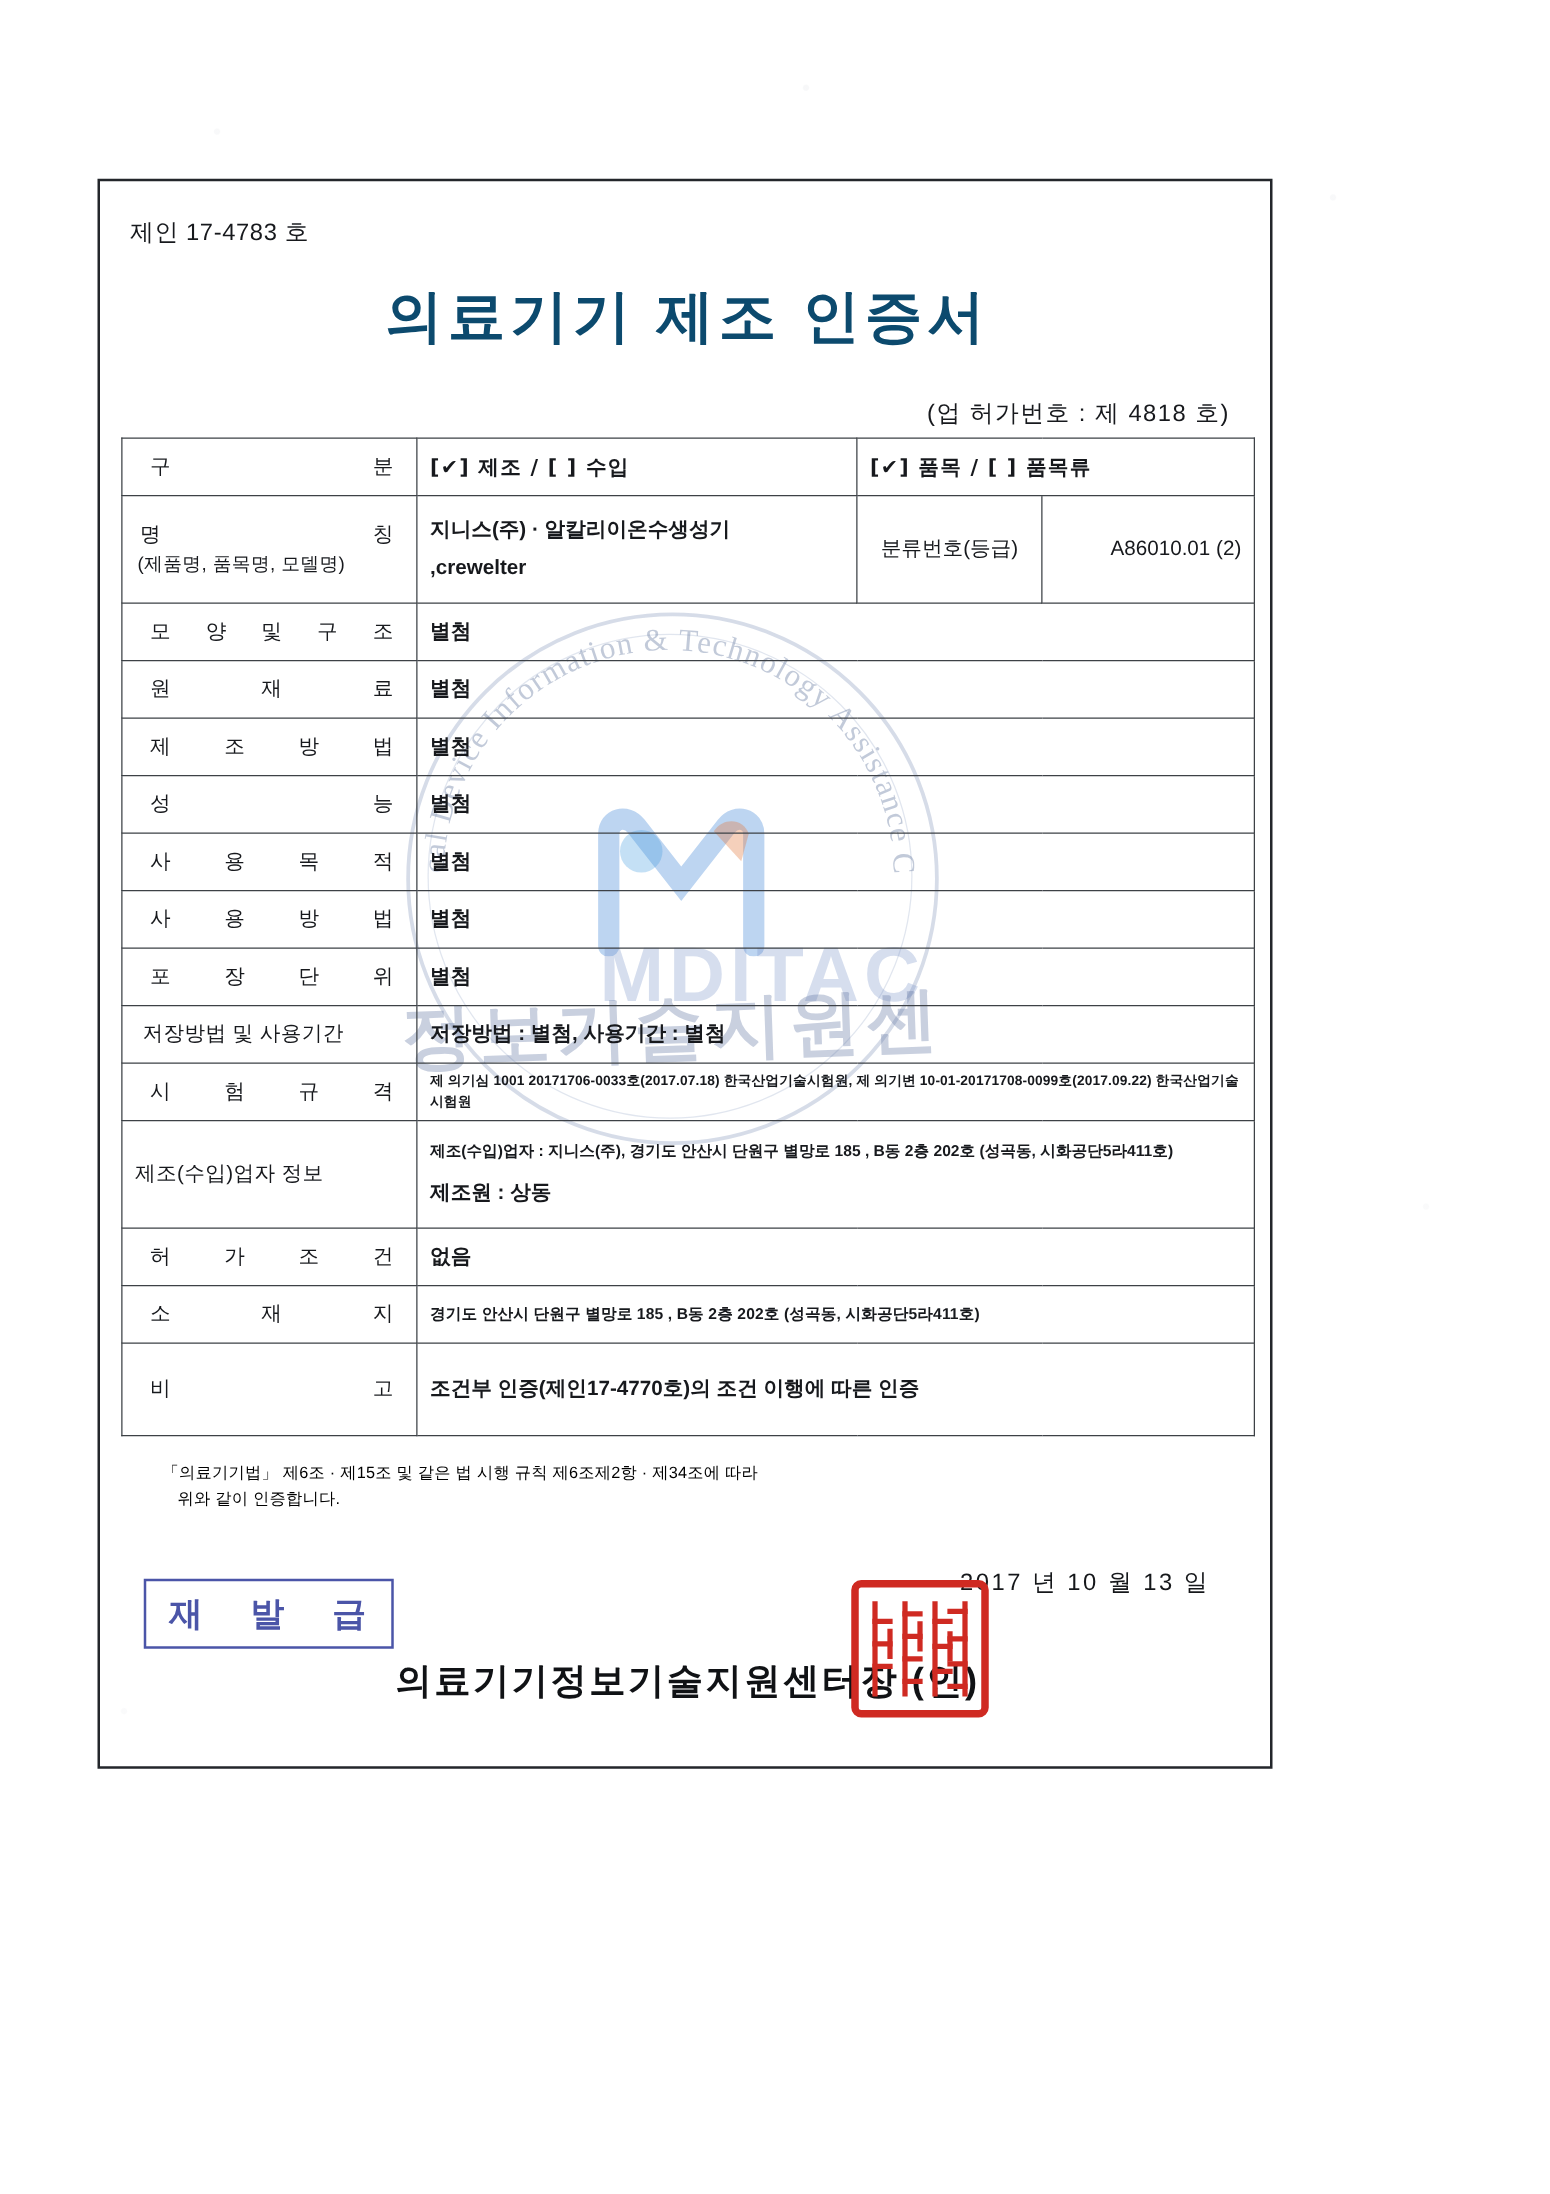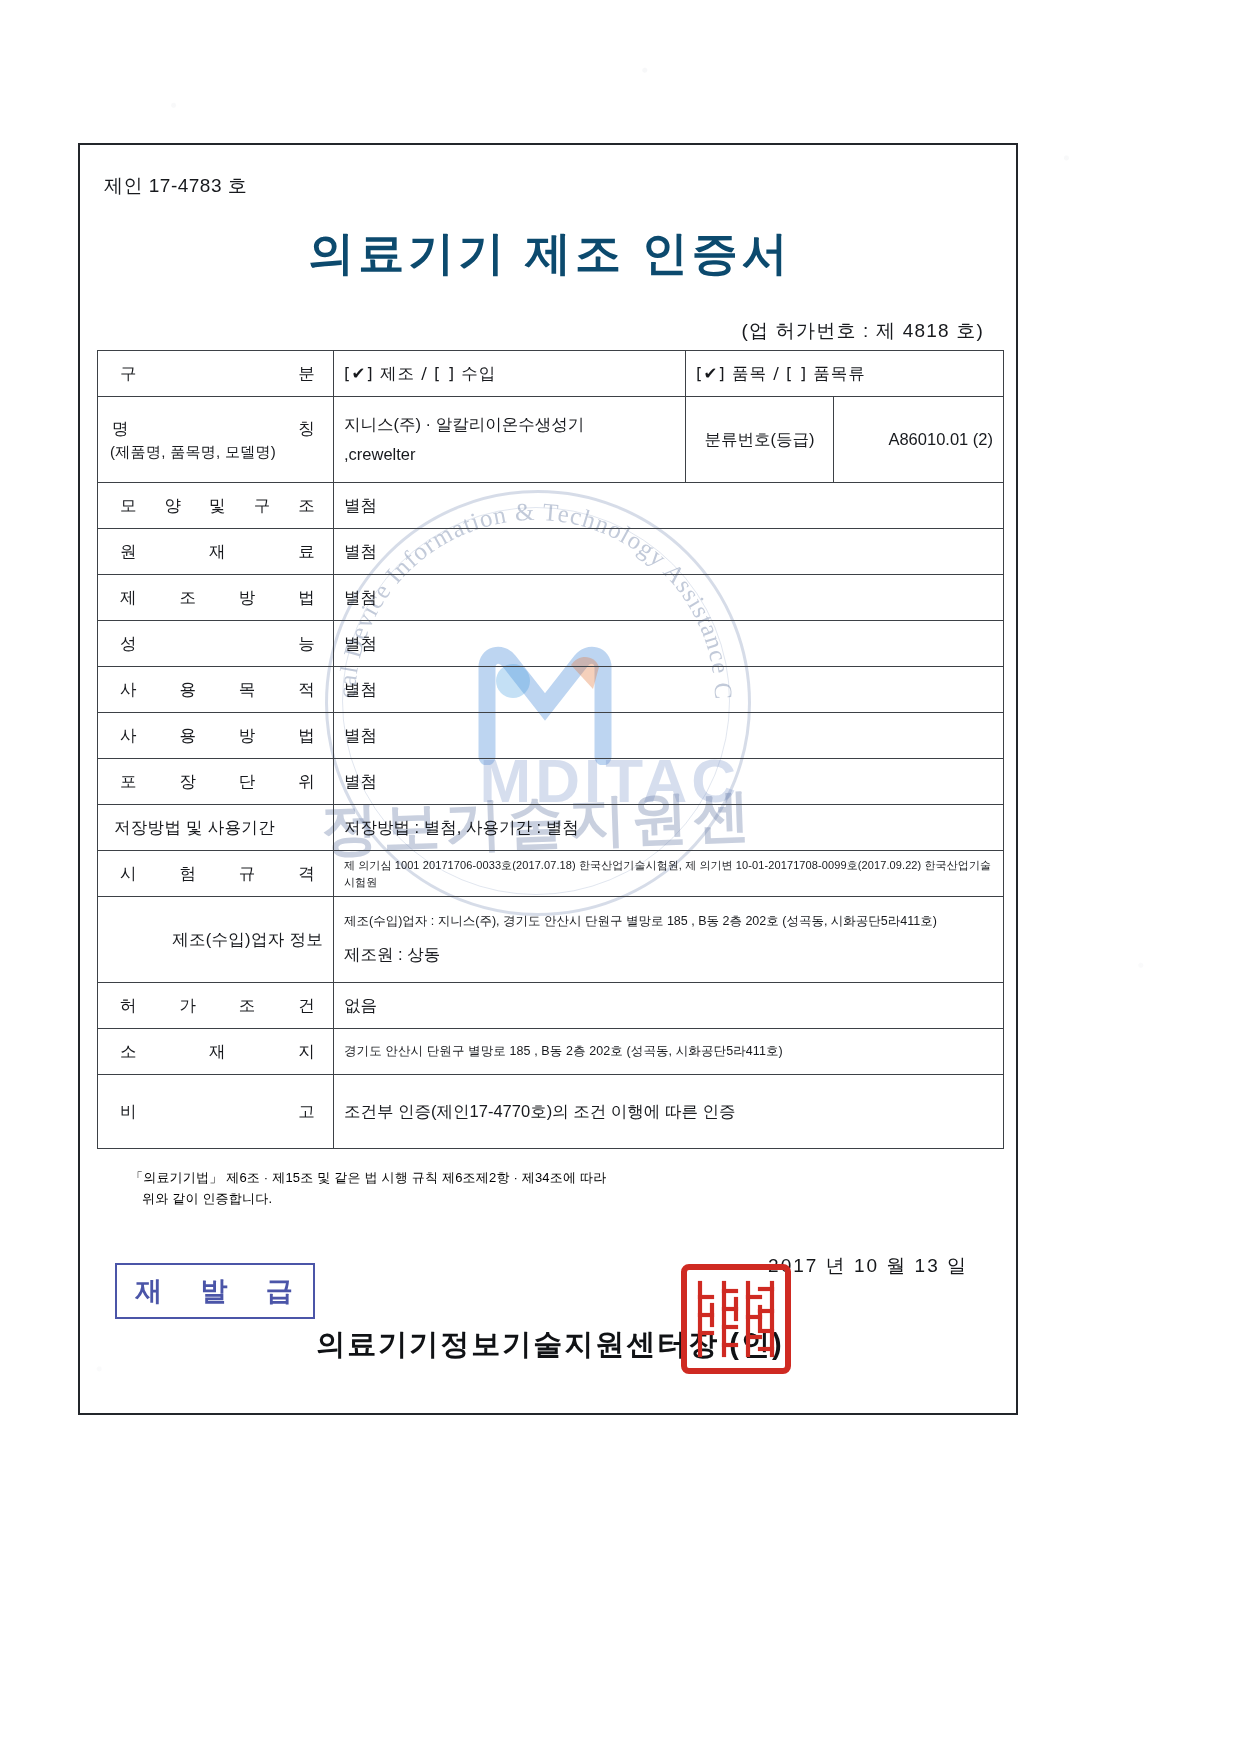--- a/index.html
+++ b/index.html
@@ -156,24 +156,24 @@
     justify-content:space-between;
     padding:0 8px 0 12px;
   }
   .spread.tight{padding:0 8px 0 12px;}
   .lbl-2line{
     text-align:left;
     padding:6px 8px 6px 12px;
     white-space:normal;
   }
   .lbl-center{
-    text-align:right;
+    text-align:left;
     letter-spacing:2px;
   }
-  td.val{font-size:16.5px; padding-left:14px;}
+  td.val{font-size:16.5px; padding-left:14px;font-weight:bold;}
   td.val.small{font-size:11px; letter-spacing:.1px; line-height:1.5;}
   td.val.mid{font-size:12.5px; letter-spacing:.1px;}
   .row-h{height:46px;}
   .row-h-lg{height:74px;}
   .row-h-xl{height:86px;}
 
   .cls-lbl{
     width:148px;
     text-align:center;
     font-size:16.5px;

